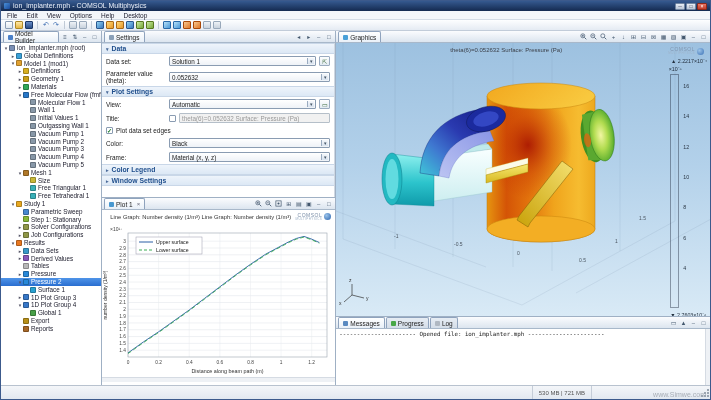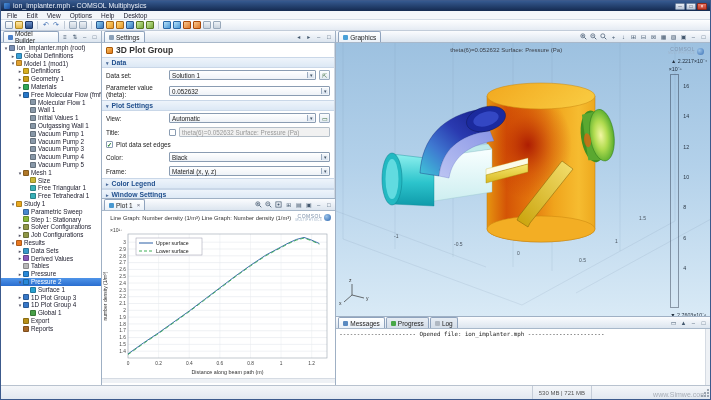--- a/index.html
+++ b/index.html
@@ -370,24 +370,20 @@
             <span class="ticon" style="background:#8aa0b8"></span>
             <span>Settings</span>
           </div>
           <div class="spacer"></div>
           <div class="mini-btn">◂</div>
           <div class="mini-btn">▸</div>
           <div class="mini-btn">–</div>
           <div class="mini-btn">□</div>
         </div>
         <div class="settings-body">
-          <div class="settings-heading">
-            <span class="hicon"></span>
-            <span class="htext">3D Plot Group</span>
-          </div>
 
           <div class="section-hdr">
             <span class="tri">▾</span>
             <span>Data</span>
           </div>
           <div class="frow">
             <span class="flabel">Data set:</span>
             <div class="fctrl">
               <span>Solution 1</span>
               <span class="dd">▾</span>

